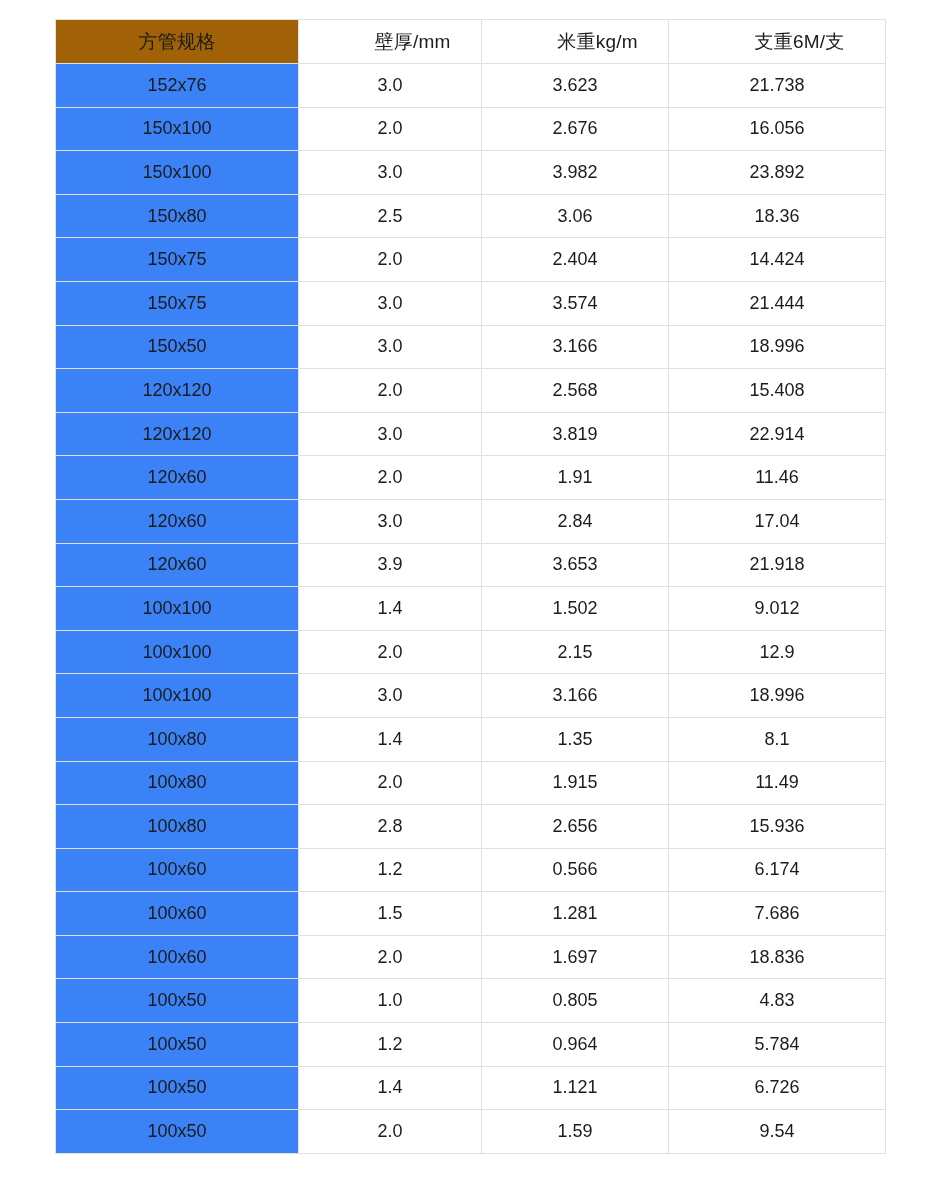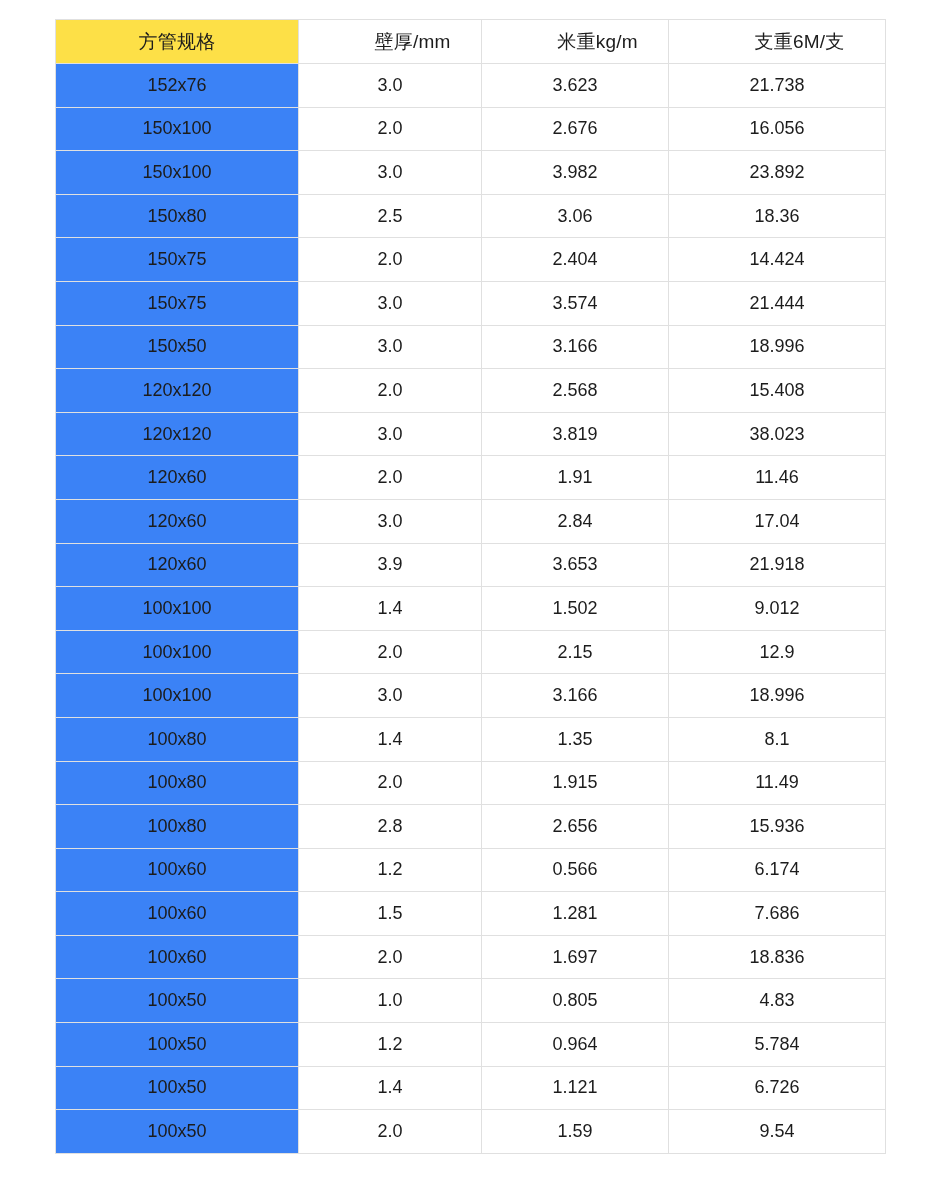--- a/index.html
+++ b/index.html
@@ -42,21 +42,21 @@
     padding: 0;
   }
 
   table.spec-table thead th {
     height: 43px;
     font-size: 19px;
     letter-spacing: 0.2px;
   }
 
   table.spec-table thead th.head-spec {
-    background: #fde047;
+    background: #a16207;
   }
   table.spec-table thead th.head-plain {
     background: #ffffff;
     padding-left: 45px;
   }
 
   table.spec-table tbody td {
     height: 42.6px;
     font-size: 18px;
     background: #ffffff;
@@ -131,21 +131,21 @@
         <tr>
           <td class="cell-spec">120x120</td>
           <td>2.0</td>
           <td>2.568</td>
           <td>15.408</td>
         </tr>
         <tr>
           <td class="cell-spec">120x120</td>
           <td>3.0</td>
           <td>3.819</td>
-          <td>38.023</td>
+          <td>22.914</td>
         </tr>
         <tr>
           <td class="cell-spec">120x60</td>
           <td>2.0</td>
           <td>1.91</td>
           <td>11.46</td>
         </tr>
         <tr>
           <td class="cell-spec">120x60</td>
           <td>3.0</td>

